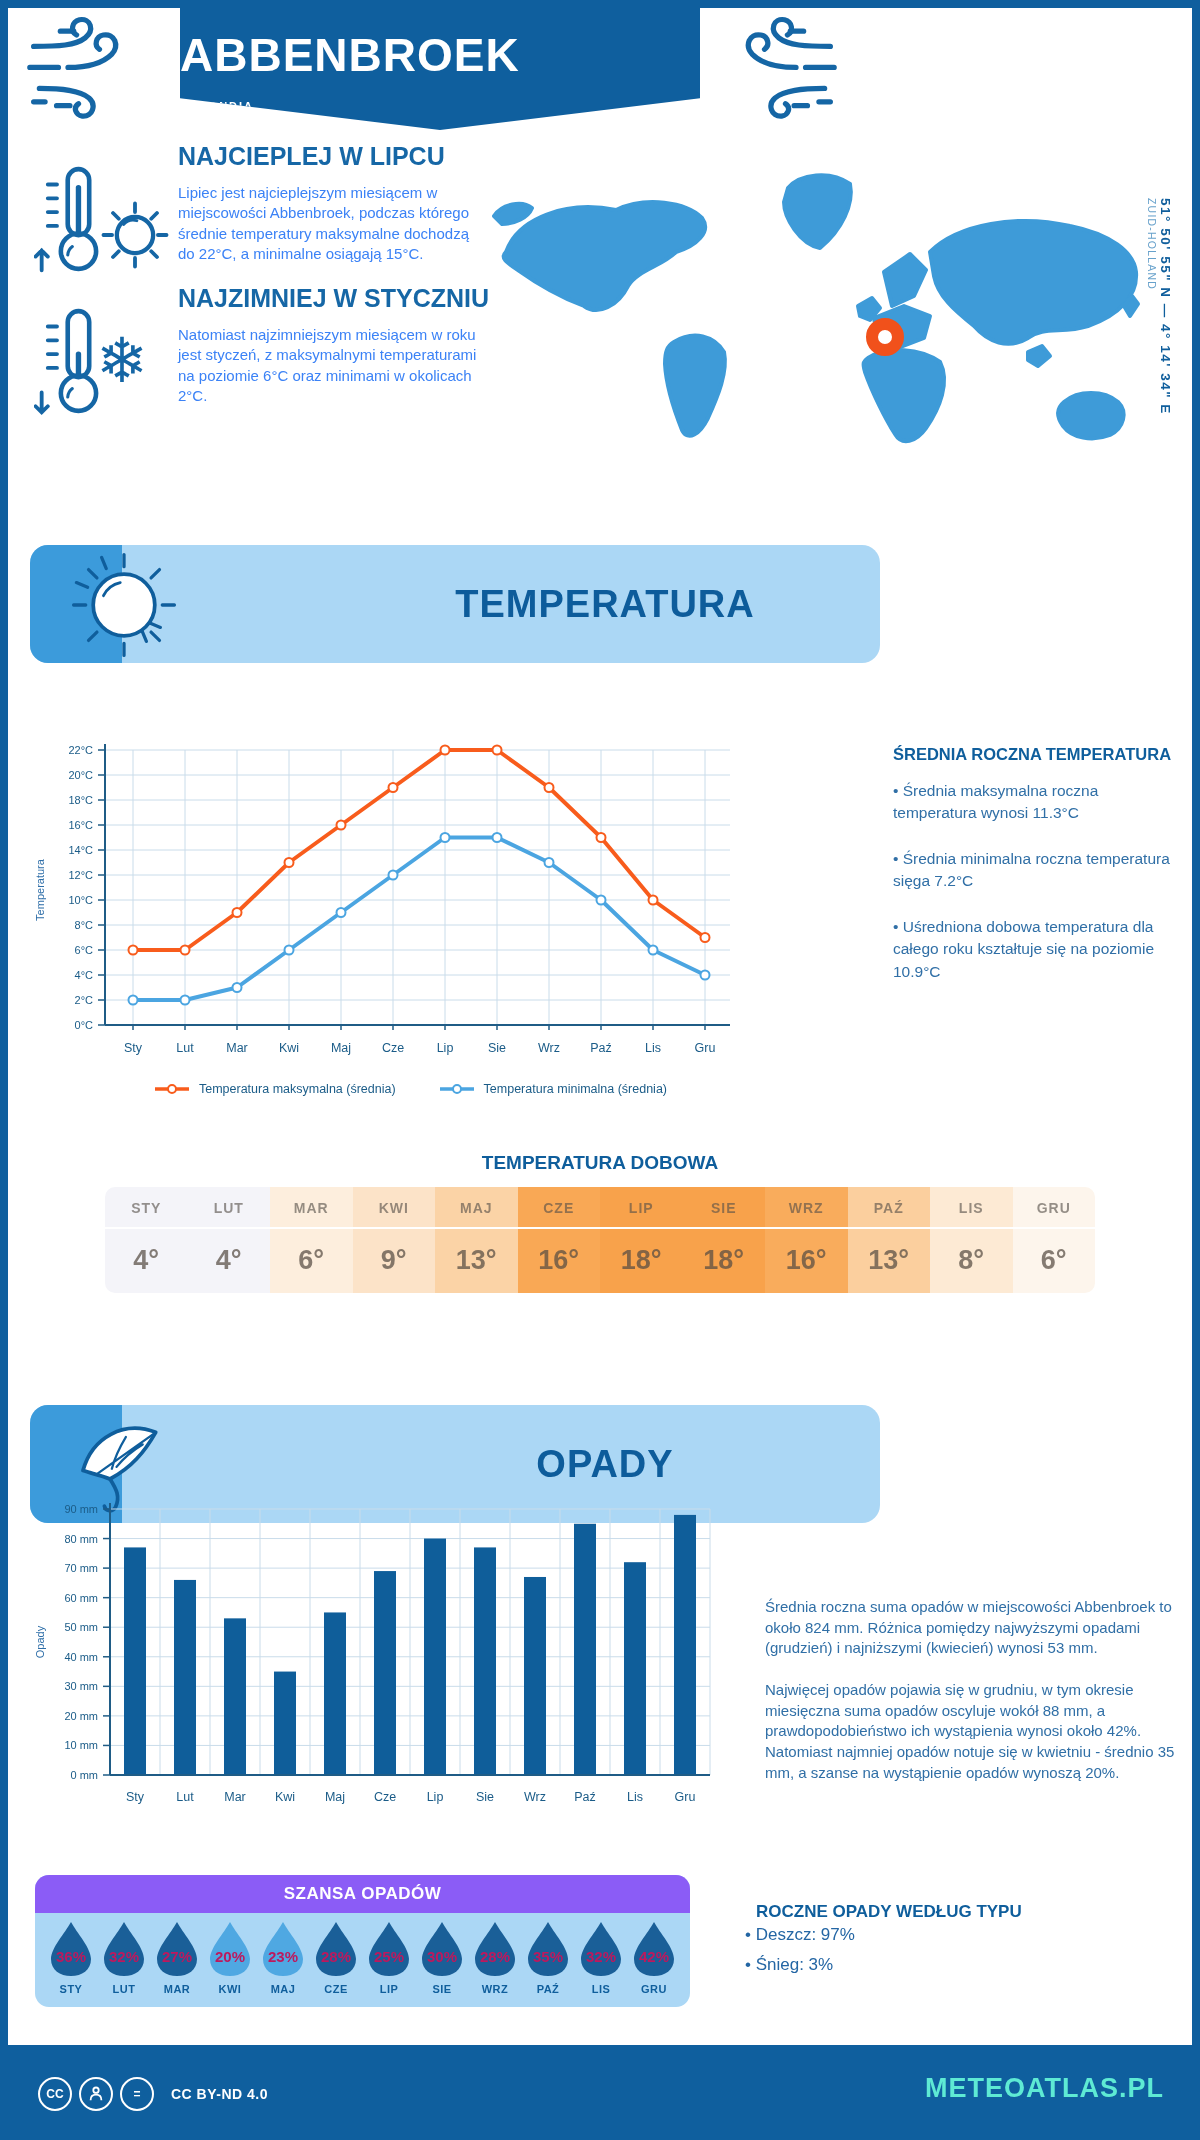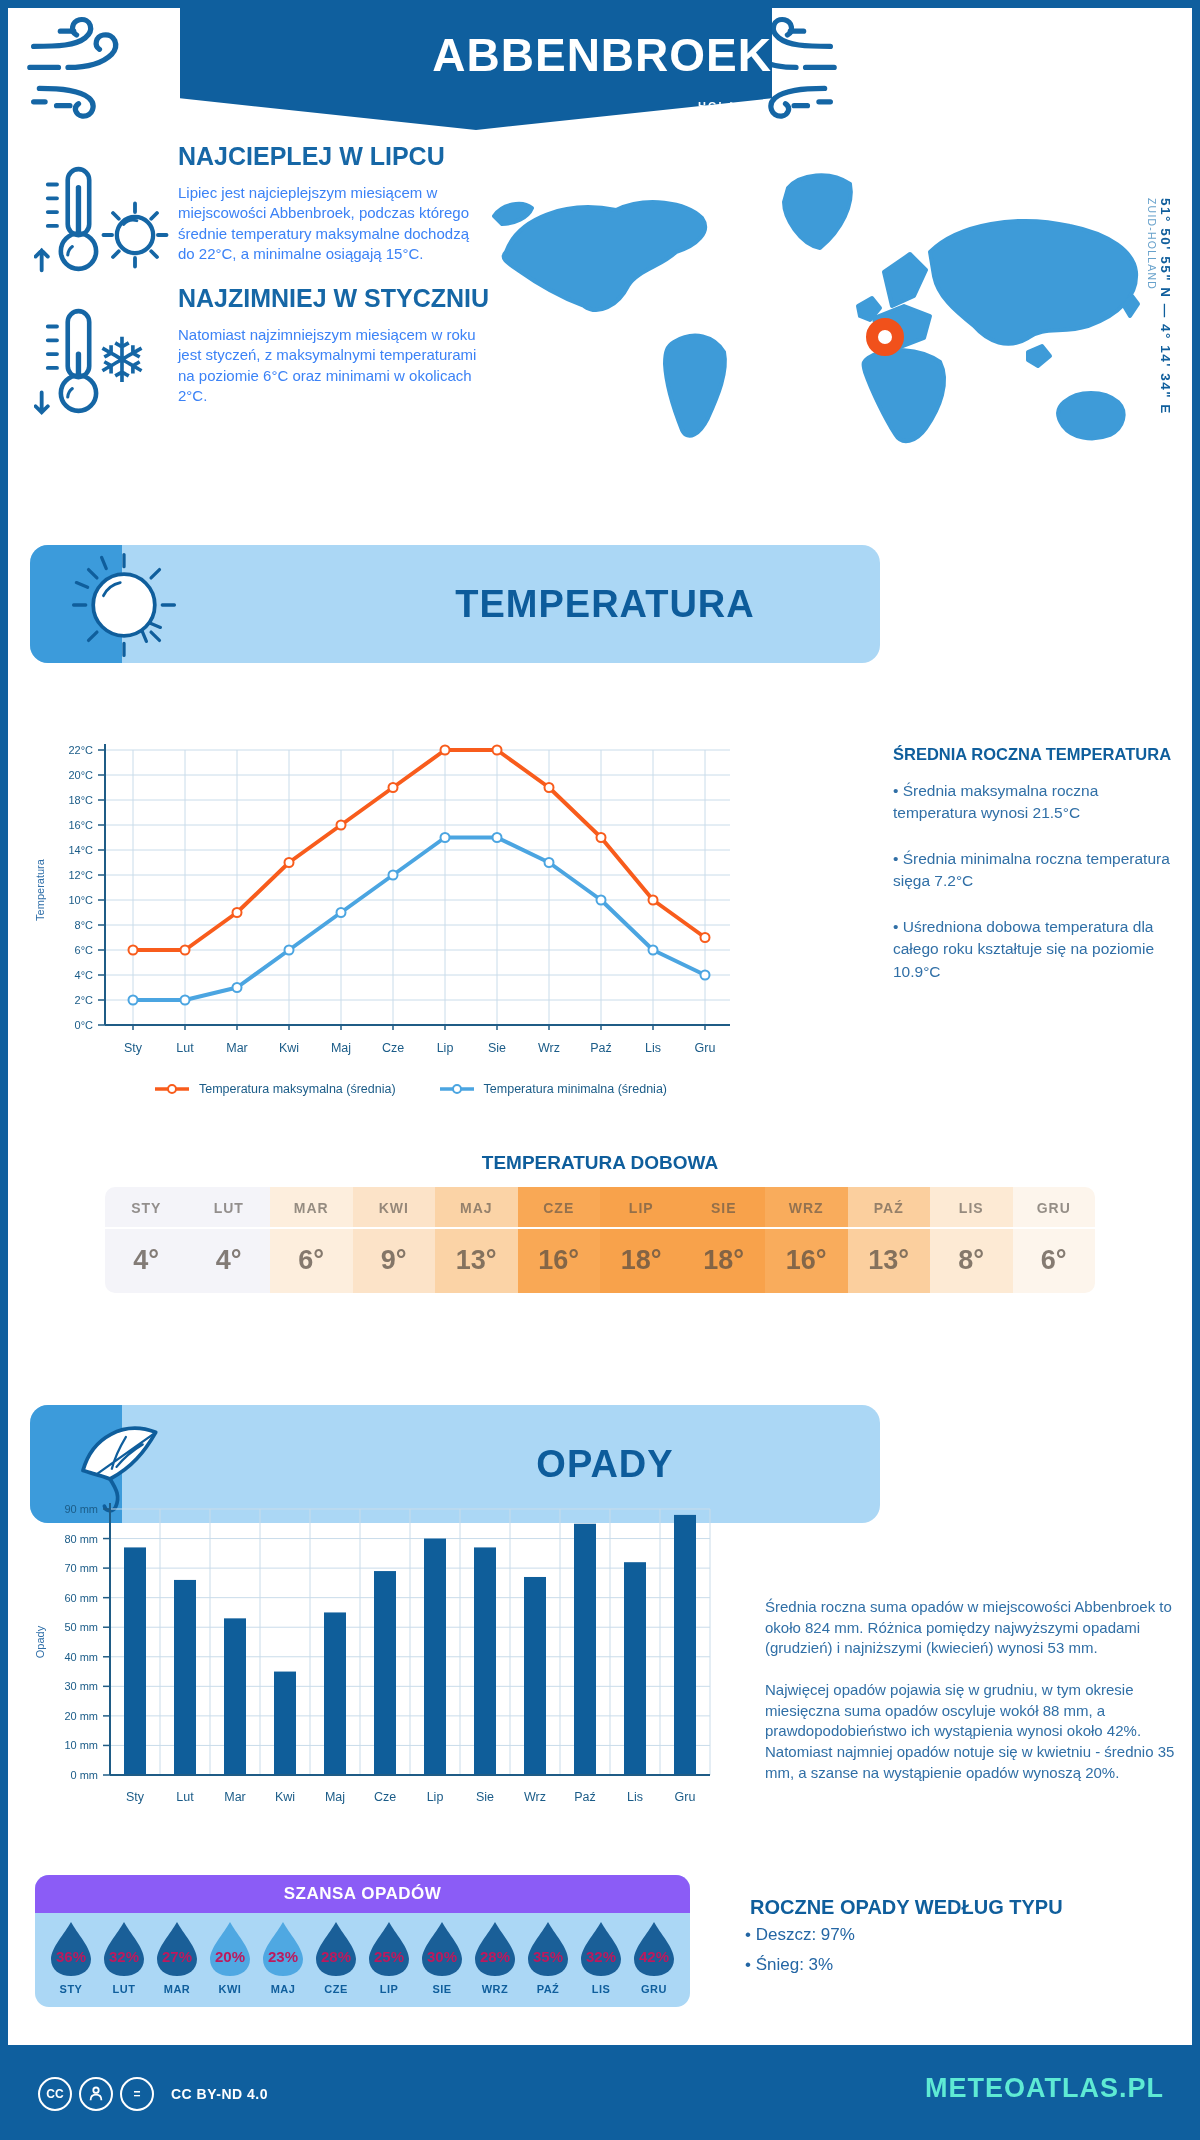--- a/index.html
+++ b/index.html
@@ -1,22 +1,22 @@
 <!DOCTYPE html>
 <html lang="pl"><head>
 <meta charset="utf-8">
 <style>
   html,body{margin:0;padding:0;background:#fff;}
   .page{position:relative;width:1200px;height:2140px;background:#fff;margin:0 auto;
         font-family:"Liberation Sans",sans-serif;overflow:hidden;}
   .frame{position:absolute;inset:0;border:8px solid #0F5F9E;pointer-events:none;z-index:40;}
 
   
-  .title-banner{position:absolute;left:180px;top:8px;width:592px;height:122px;background:#0F5F9E;
-    clip-path:polygon(0 0,100% 0,100% 74%,50% 100%,0 74%);color:#fff;text-align:right;z-index:5;}
+  .title-banner{position:absolute;left:180px;top:8px;width:520px;height:122px;background:#0F5F9E;
+    clip-path:polygon(0 0,100% 0,100% 74%,50% 100%,0 74%);color:#fff;text-align:left;z-index:5;}
   .title-banner h1{margin:20px 0 0;font-size:46px;letter-spacing:1px;font-weight:bold;}
   .title-banner .sub{display:block;margin-top:18px;font-size:11px;letter-spacing:2px;font-weight:bold;}
   .wind{position:absolute;top:14px;width:105px;height:105px;}
   .wind.left{left:26px;}
   .wind.right{left:733px;transform:scaleX(-1);}
 
   
   .blurb-head{position:absolute;font-size:25px;font-weight:bold;color:#1667A6;margin:0;}
   .blurb-text{position:absolute;width:302px;font-size:15px;line-height:1.35;color:#3b82f6;margin:0;}
   .thermo{position:absolute;width:92px;height:138px;}
@@ -72,21 +72,21 @@
   .chance-panel{position:absolute;left:35px;top:1875px;width:655px;height:132px;background:#ABD7F5;border-radius:14px;}
   .chance-head{height:38px;line-height:38px;background:#8b5cf6;border-radius:14px 14px 0 0;text-align:center;
       color:#fff;font-size:17px;font-weight:bold;letter-spacing:0.5px;}
   .drops-row{display:flex;justify-content:space-between;padding:8px 13px 0;}
   .drop{position:relative;width:46px;text-align:center;}
   .drop .pct{position:absolute;left:0;top:27px;width:46px;text-align:center;color:#be185d;
       font-size:15px;font-weight:bold;}
   .drop .mon{display:block;margin-top:2px;font-size:11px;font-weight:bold;color:#0F5E9C;letter-spacing:0.5px;}
 
   
-  .type-title{position:absolute;left:745px;top:1891px;width:440px;font-size:20px;font-weight:bold;color:#0F5E9C;margin:5px;}
+  .type-title{position:absolute;left:745px;top:1891px;width:440px;font-size:17px;font-weight:bold;color:#0F5E9C;margin:11px;}
   .type-list{position:absolute;left:745px;top:1925px;width:440px;}
   .type-item{font-size:17px;color:#2466A4;margin:0 0 10px;}
   .type-item::before{content:"• ";}
 
   
   .footer{position:absolute;left:0;top:2045px;width:1200px;height:95px;background:#0F5F9E;z-index:45;}
   .cc-group{position:absolute;left:38px;top:32px;display:flex;align-items:center;gap:7px;}
   .cc-circle{width:30px;height:30px;border:2px solid #fff;border-radius:50%;display:flex;
       align-items:center;justify-content:center;color:#fff;font-weight:bold;font-size:12px;}
   .cc-label{margin-left:10px;color:#fff;font-size:14px;font-weight:bold;letter-spacing:0.5px;}
@@ -295,21 +295,21 @@
         <svg width="38" height="12">
           <line x1="2" y1="6" x2="36" y2="6" stroke="#4BA5E1" stroke-width="3.5"></line>
           <circle cx="19" cy="6" r="4" fill="#fff" stroke="#4BA5E1" stroke-width="2"></circle>
         </svg>
         <span>Temperatura minimalna (średnia)</span>
       </span>
     </div>
 
   <h3 class="sum-title">ŚREDNIA ROCZNA TEMPERATURA</h3>
   <div class="sum-bullets">
-    <p class="bullet">Średnia maksymalna roczna temperatura wynosi 21.5°C</p>
+    <p class="bullet">Średnia maksymalna roczna temperatura wynosi 11.3°C</p>
     <p class="bullet">Średnia minimalna roczna temperatura sięga 7.2°C</p>
     <p class="bullet">Uśredniona dobowa temperatura dla całego roku kształtuje się na poziomie 10.9°C</p>
   </div>
 
   <h3 class="daily-title">TEMPERATURA DOBOWA</h3>
   <div class="daily-table" id="daily-table">
       <div class="t-col" style="background: rgb(244, 244, 249);">
         <span class="t-head">STY</span>
         <span class="t-val">4°</span>
       </div>

